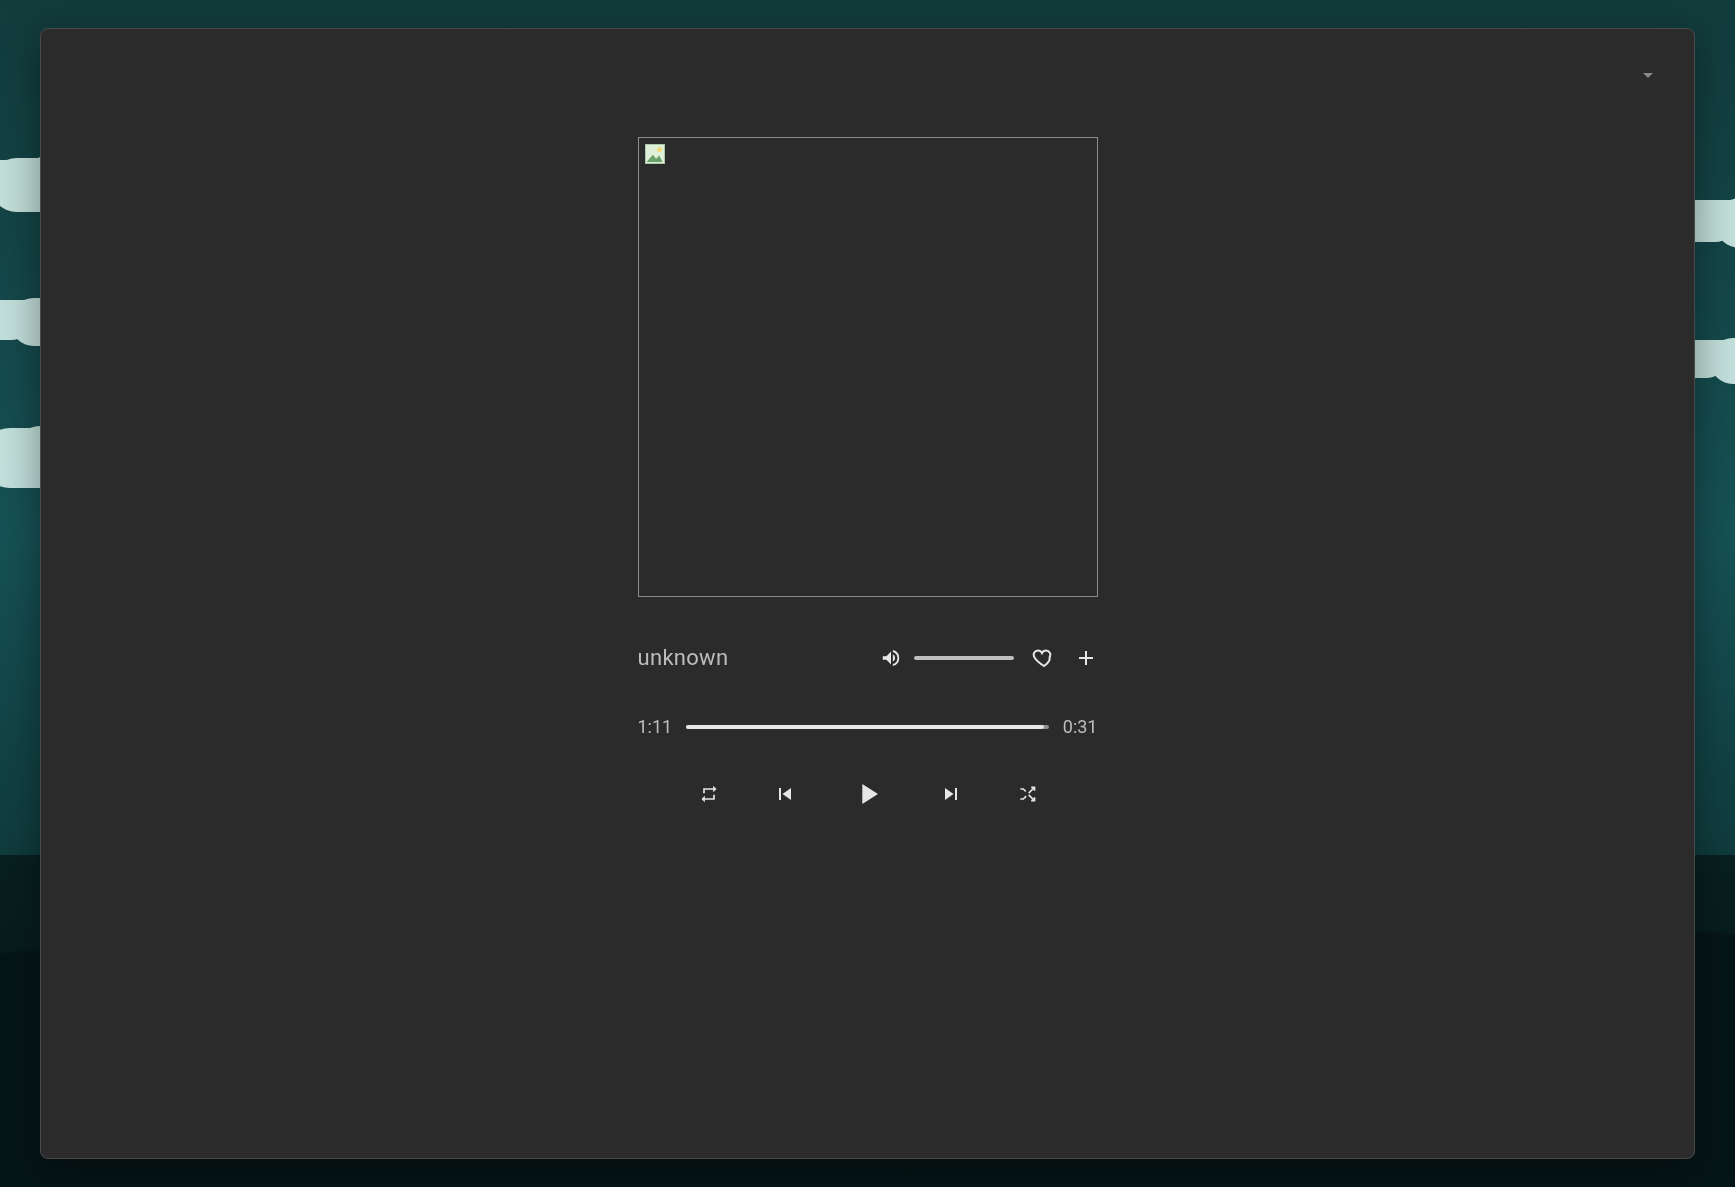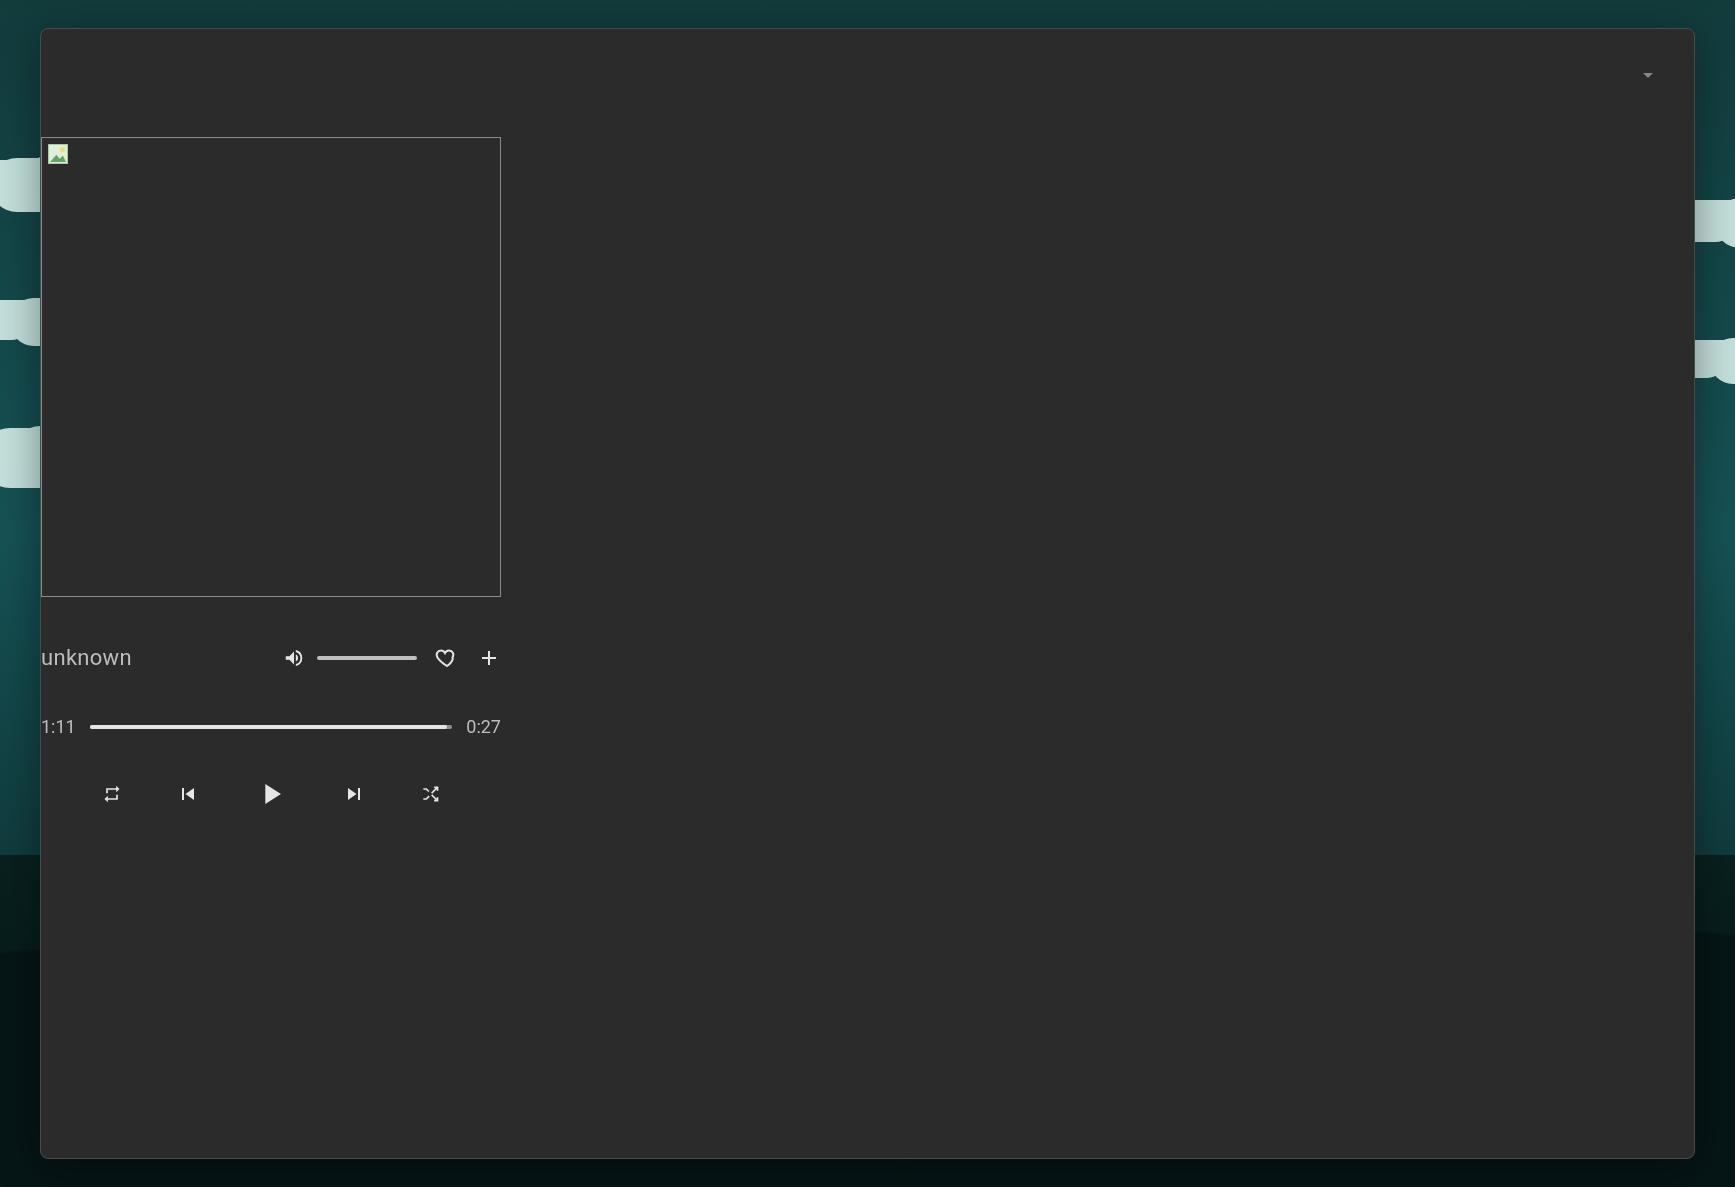--- a/index.html
+++ b/index.html
@@ -62,21 +62,21 @@
     
     .player-window{
       position:absolute;
       left:40px; right:40px; top:28px; bottom:28px;
       background:#2b2b2b;
       border:1px solid #4a4a4a;
       border-radius:8px;
       box-shadow:0 10px 40px rgba(0,0,0,0.4);
       display:flex;
       flex-direction:column;
-      align-items:flex-start;
+      align-items:center;
     }
     .collapse-btn{
       position:absolute; top:28px; right:28px;
       width:36px;height:36px;
       display:flex;align-items:center;justify-content:center;
       color:#888; cursor:pointer;
     }
     .collapse-btn svg{width:24px;height:24px;}
 
     .player-inner{
@@ -188,21 +188,21 @@
             <path fill="currentColor" d="M11 5h2v6h6v2h-6v6h-2v-6H5v-2h6z"></path>
           </svg>
       </span>
     </div>
 
     <div class="row-progress">
       <div class="time">1:11</div>
       <div class="prog-track">
         <div class="prog-fill" id="prog-fill" style="width: 98.6%;"></div>
       </div>
-      <div class="time">0:27</div>
+      <div class="time">0:31</div>
     </div>
 
     <div class="row-controls">
       <span class="ctrl dim">
         <svg width="20" height="20" viewBox="0 0 24 24">
             <path fill="currentColor" d="M7 7h10v3l4-4-4-4v3H5v6h2V7zm10 10H7v-3l-4 4 4 4v-3h12v-6h-2v4z"></path>
           </svg>
       </span>
       <span class="ctrl">
         <svg width="24" height="24" viewBox="0 0 24 24">

